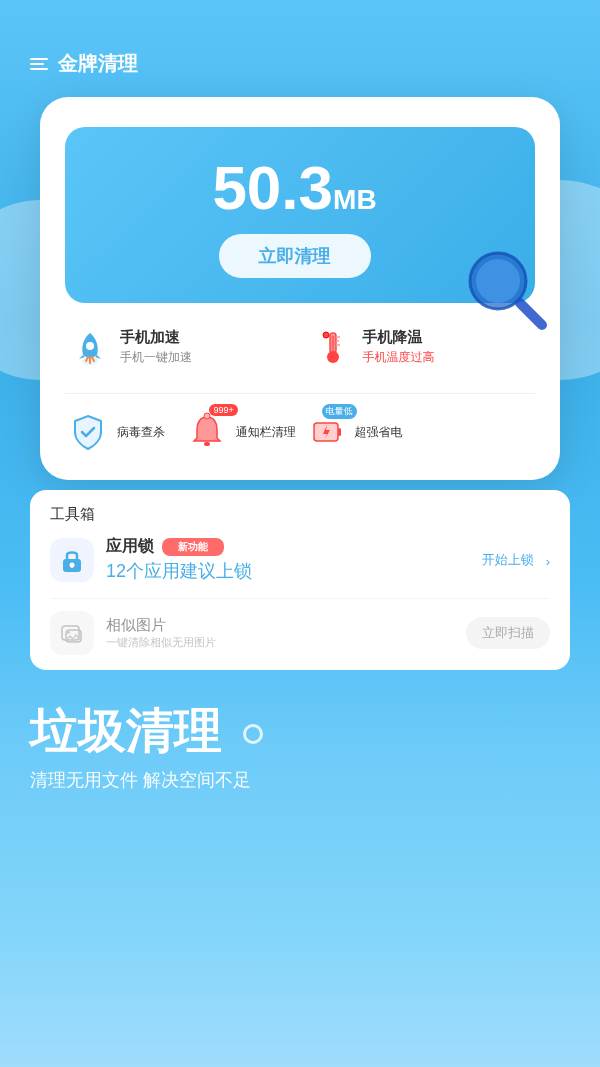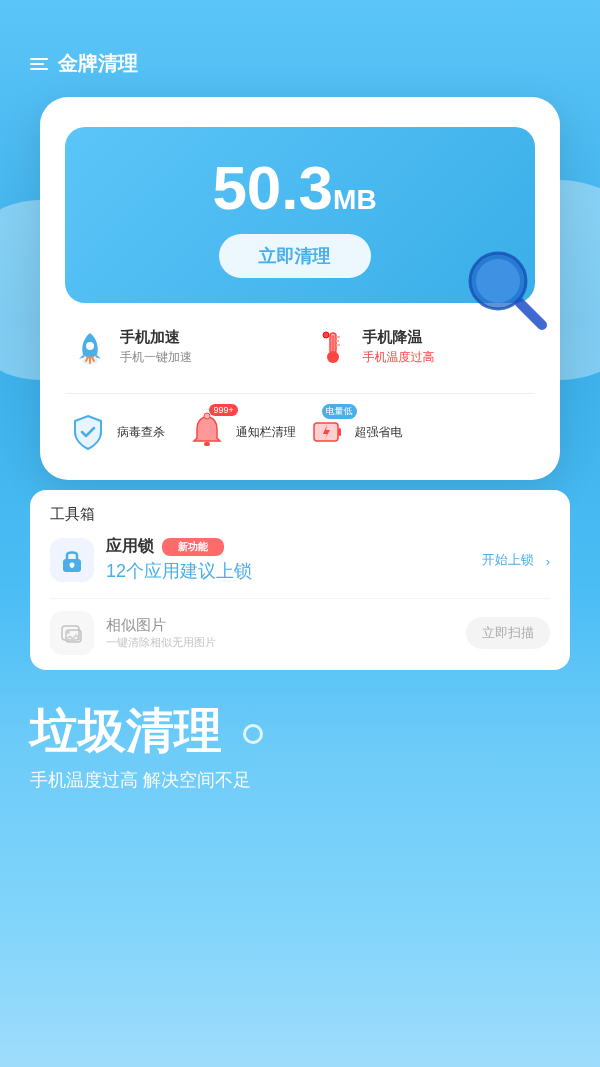--- a/index.html
+++ b/index.html
@@ -538,14 +538,14 @@
     </div>
     <button class="scan-btn">立即扫描</button>
   </div>
 </div>
 
 <div class="hero-section">
   <div class="hero-title">
     <span>垃圾清理</span>
     <span class="hero-dot"></span>
   </div>
-  <div class="hero-subtitle">手机温度过高 解决空间不足</div>
+  <div class="hero-subtitle">清理无用文件 解决空间不足</div>
 </div>
 
 </body></html>

